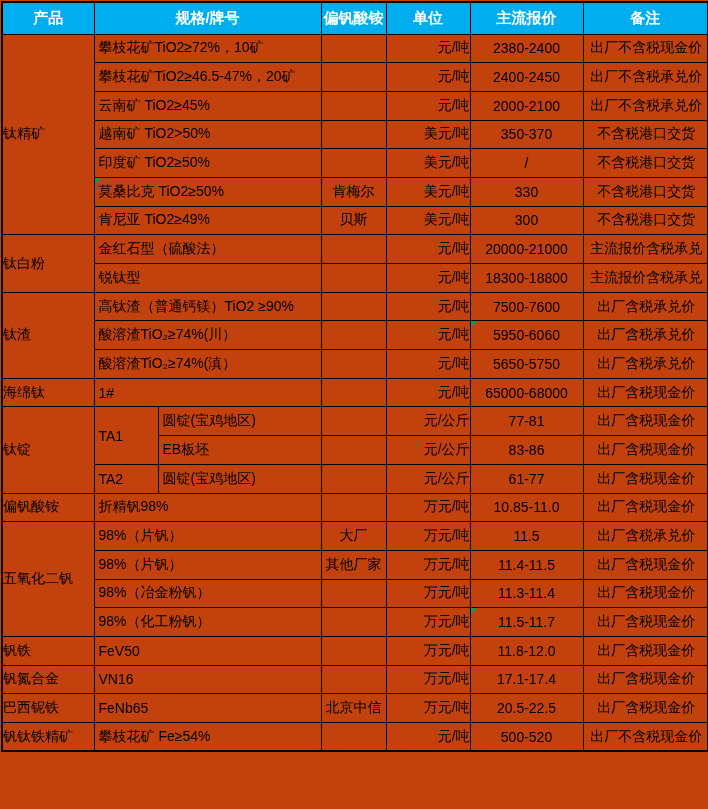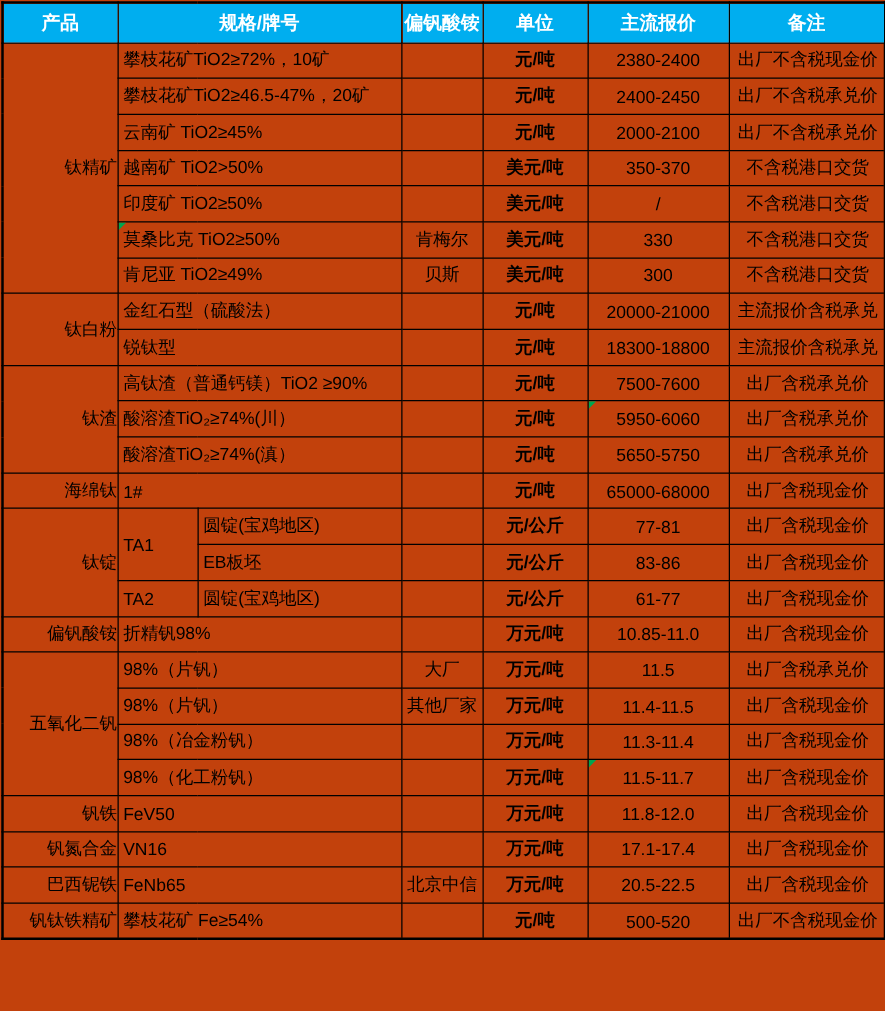--- a/index.html
+++ b/index.html
@@ -20,25 +20,25 @@
     overflow: hidden; white-space: nowrap;
     padding: 0; position: relative;
     vertical-align: middle;
   }
   thead tr { height: 32px; }
   tbody tr { height: 28.7px; }
   thead th {
     background: #00AEEF; color: #ffffff;
     font-weight: bold; font-size: 15px; text-align: center;
   }
-  td.product { text-align: right; }
+  td.product { text-align: left; }
   td.grade   { text-align: left; padding-left: 4px; margin-left: 45px; }
   td.spec    { text-align: left; padding-left: 4px; }
   td.mfr     { text-align: center; }
-  td.unit    { text-align: center; font-weight: bold; }
+  td.unit    { text-align: right; }
   td.price   { text-align: center; }
   td.note    { text-align: center; padding-left: 2px; }
   .flag {
     position: absolute; top: 0; left: 0; width: 0; height: 0;
     border-top: 6px solid #00A650; border-right: 6px solid transparent;
     display: block;
   }
 </style>
 </head>
 <body>

